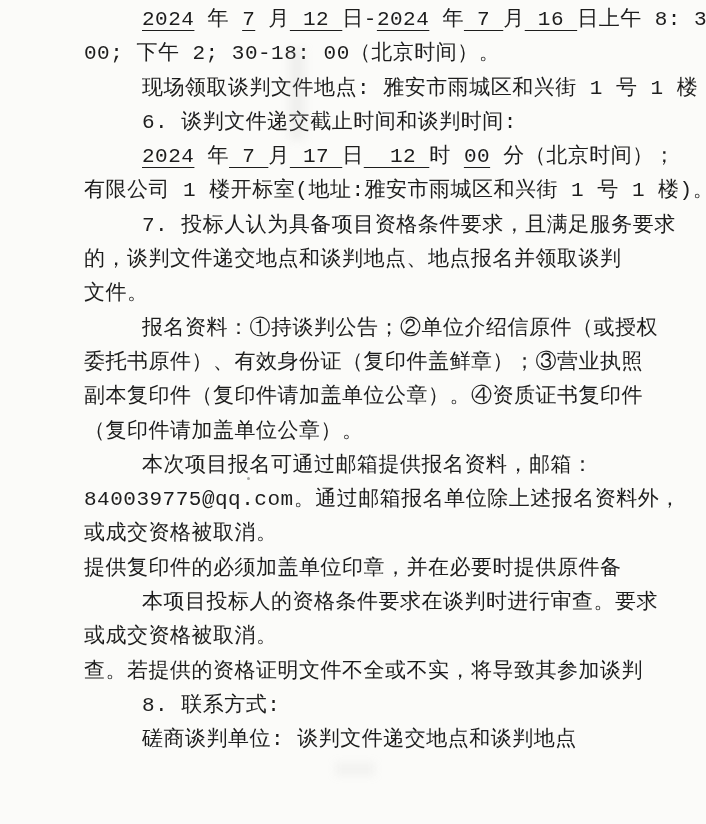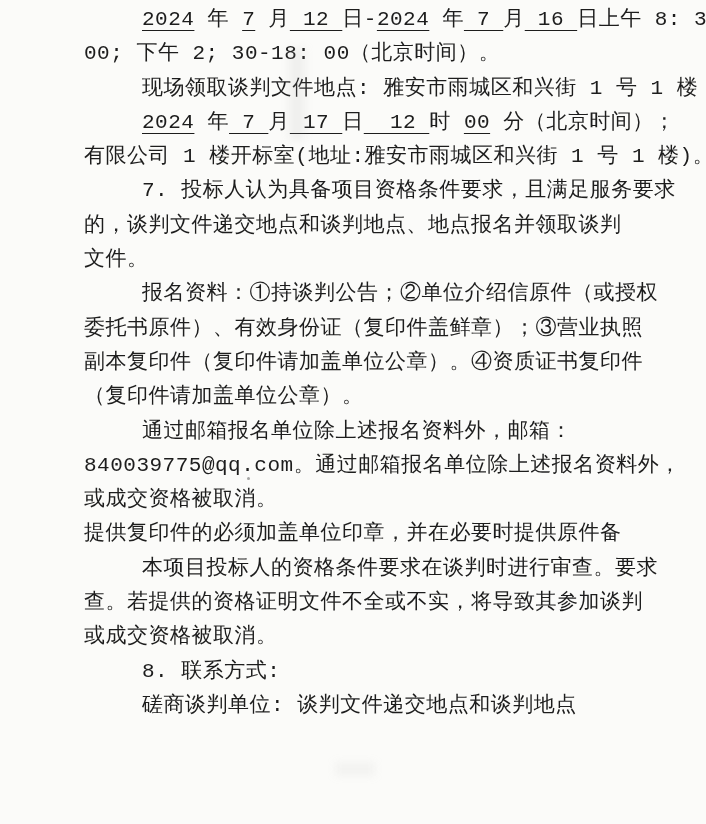--- a/index.html
+++ b/index.html
@@ -79,35 +79,36 @@
   }
 </style>
 </head>
 <body>
 
 <div class="page">
   <div class="doc-body">
       <p class="line indent"><span class="seg u">2024</span><span class="seg"> 年 </span><span class="seg u">7</span><span class="seg"> 月</span><span class="seg u"> 12 </span><span class="seg">日-</span><span class="seg u">2024</span><span class="seg"> 年</span><span class="seg u"> 7 </span><span class="seg">月</span><span class="seg u"> 16 </span><span class="seg">日上午 8: 30-12:</span></p>
       <p class="line"><span class="seg">00; 下午 2; 30-18: 00（北京时间）。</span></p>
       <p class="line indent"><span class="seg">现场领取谈判文件地点: 雅安市雨城区和兴街 1 号 1 楼</span></p>
+      <p class="line indent"><span class="seg">6. 谈判文件递交截止时间和谈判时间:</span></p>
       <p class="line indent"><span class="seg u">2024</span><span class="seg"> 年</span><span class="seg u"> 7 </span><span class="seg">月</span><span class="seg u"> 17 </span><span class="seg">日</span><span class="seg u">  12 </span><span class="seg">时 </span><span class="seg u">00</span><span class="seg"> 分（北京时间）；</span></p>
       <p class="line"><span class="seg">有限公司 1 楼开标室(地址:雅安市雨城区和兴街 1 号 1 楼)。</span></p>
       <p class="line indent"><span class="seg">7. 投标人认为具备项目资格条件要求，且满足服务要求</span></p>
       <p class="line"><span class="seg">的，谈判文件递交地点和谈判地点、地点报名并领取谈判</span></p>
       <p class="line"><span class="seg">文件。</span></p>
       <p class="line indent"><span class="seg">报名资料：①持谈判公告；②单位介绍信原件（或授权</span></p>
       <p class="line"><span class="seg">委托书原件）、有效身份证（复印件盖鲜章）；③营业执照</span></p>
       <p class="line"><span class="seg">副本复印件（复印件请加盖单位公章）。④资质证书复印件</span></p>
       <p class="line"><span class="seg">（复印件请加盖单位公章）。</span></p>
-      <p class="line indent"><span class="seg">通过邮箱报名单位除上述报名资料外，邮箱：</span></p>
+      <p class="line indent"><span class="seg">本次项目报名可通过邮箱提供报名资料，邮箱：</span></p>
       <p class="line"><span class="seg">840039775@qq.com。通过邮箱报名单位除上述报名资料外，</span></p>
       <p class="line"><span class="seg">或成交资格被取消。</span></p>
       <p class="line"><span class="seg">提供复印件的必须加盖单位印章，并在必要时提供原件备</span></p>
       <p class="line indent"><span class="seg">本项目投标人的资格条件要求在谈判时进行审查。要求</span></p>
+      <p class="line"><span class="seg">或成交资格被取消。</span></p>
       <p class="line"><span class="seg">查。若提供的资格证明文件不全或不实，将导致其参加谈判</span></p>
-      <p class="line"><span class="seg">或成交资格被取消。</span></p>
       <p class="line indent"><span class="seg">8. 联系方式:</span></p>
       <p class="line indent"><span class="seg">磋商谈判单位: 谈判文件递交地点和谈判地点</span></p>
     </div>
   <div class="scan-streak"></div>
   <div class="scan-smudge"></div>
   <div class="scan-speck"></div>
 </div>
 
 </body></html>

